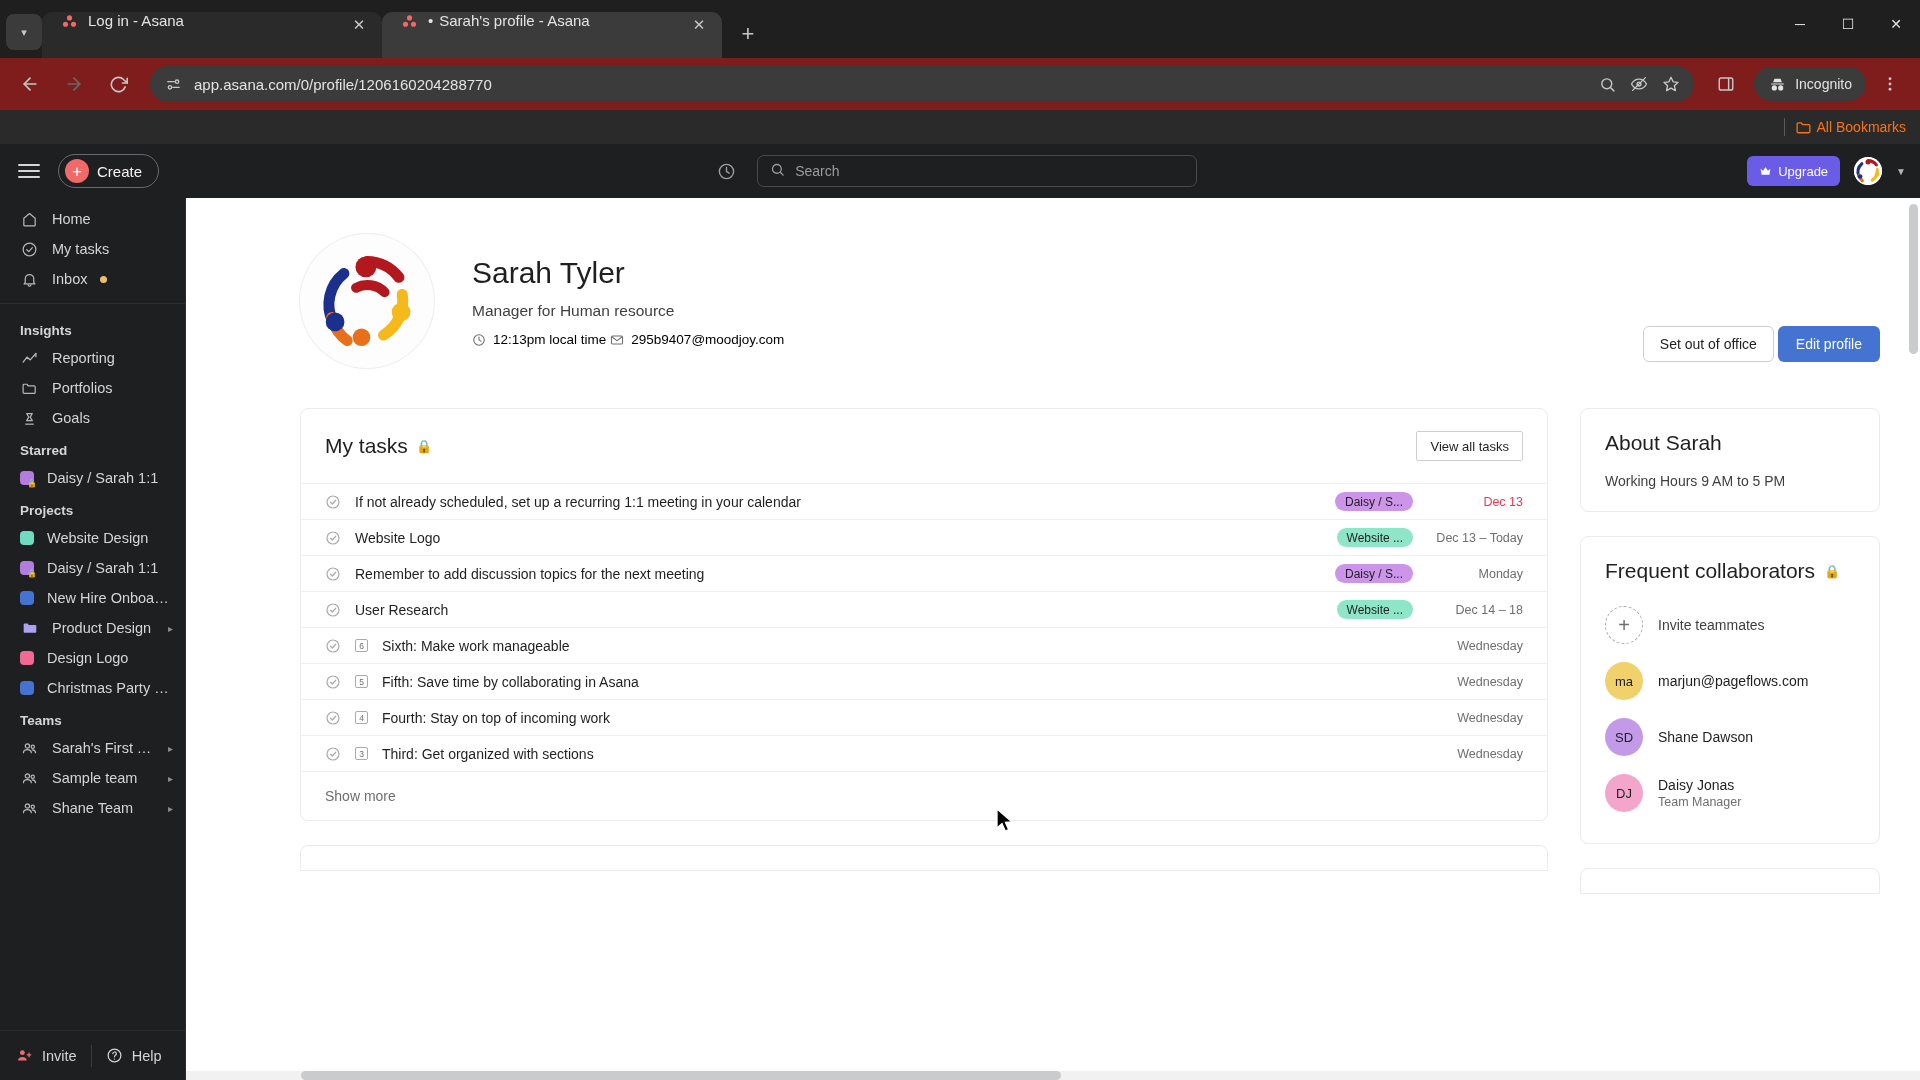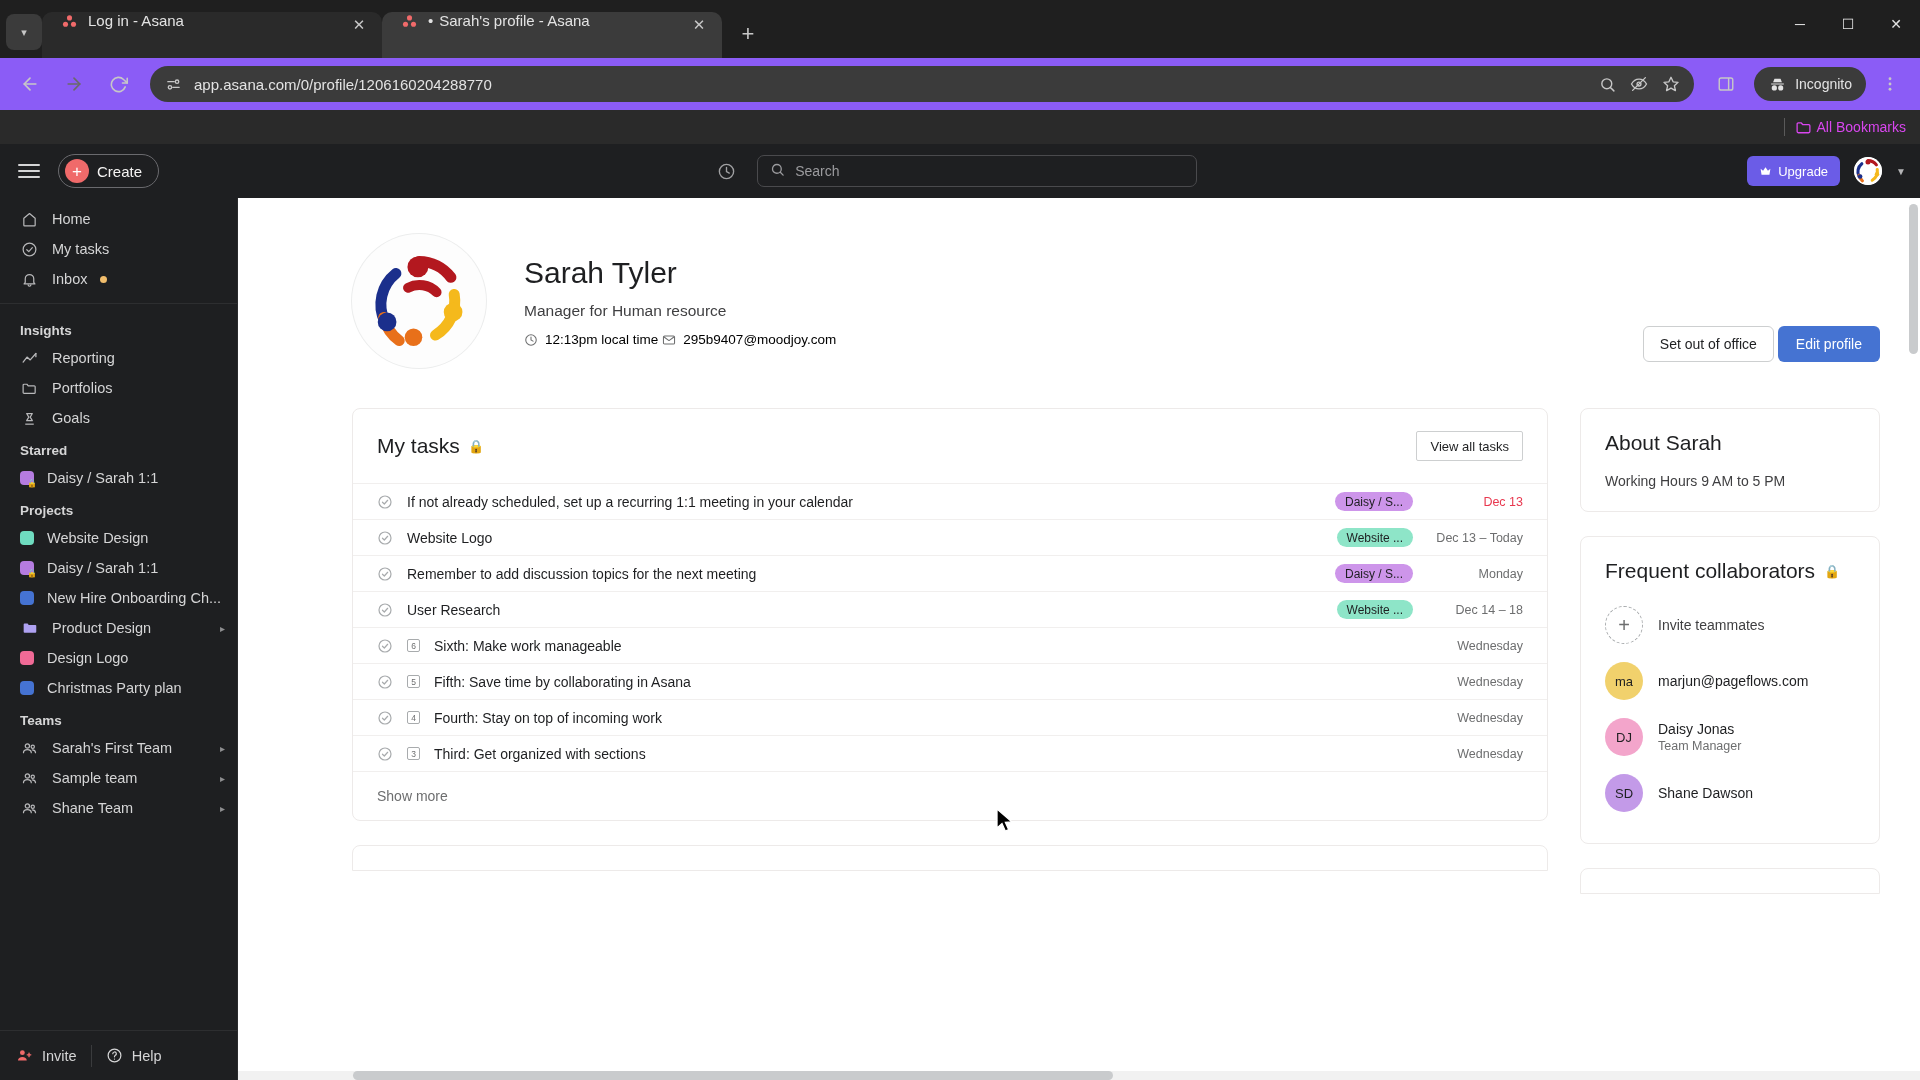--- a/index.html
+++ b/index.html
@@ -37,40 +37,40 @@
     justify-content:center; color:#c7c7c7; font-size:15px; flex:none; cursor:pointer;
   }
   .newtab {
     width:36px; height:36px; margin:0 0 6px 8px; border-radius:50%; display:flex;
     align-items:center; justify-content:center; color:#c7c7c7; font-size:22px; cursor:pointer; flex:none;
   }
   .wincontrols { position:absolute; right:0; top:0; height:48px; display:flex; }
   .wc { width:48px; height:48px; display:flex; align-items:center; justify-content:center;
         color:#e3e3e3; font-size:14px; cursor:pointer; }
 
-  .toolbar { height:52px; background:#8b5cf6; display:flex; align-items:center; gap:4px; padding:0 10px; }
+  .toolbar { height:52px; background:#7f1d1d; display:flex; align-items:center; gap:4px; padding:0 10px; }
   .navbtn { width:40px; height:40px; border-radius:50%; display:flex; align-items:center;
             justify-content:center; color:#c7c7c7; cursor:pointer; flex:none; }
   .navbtn.disabled { color:#6a6a6a; }
   .omnibox {
     flex:1; height:36px; background:#3b3b3b; border-radius:18px; display:flex;
     align-items:center; padding:0 12px; margin:0 8px; gap:10px; cursor:text;
   }
   .omni-url { flex:1; color:#e3e3e3; font-size:15px; white-space:nowrap; overflow:hidden; }
   .omni-icon { width:22px; height:22px; display:flex; align-items:center; justify-content:center;
                color:#c7c7c7; flex:none; cursor:pointer; }
   .incognito-pill {
     height:34px; background:#3b3b3b; border-radius:17px; display:flex; align-items:center;
     gap:8px; padding:0 14px; color:#e3e3e3; font-size:14px; cursor:pointer; flex:none; margin-left:4px;
   }
 
   .bookmarkbar { height:34px; background:#2a2a2a; display:flex; align-items:center;
                  justify-content:flex-end; padding:0 14px; gap:10px; }
   .bm-sep { width:1px; height:18px; background:#5a5a5a; }
-  .bm-item { display:flex; align-items:center; gap:5px; color:#d946ef; font-size:14px; cursor:pointer; }
+  .bm-item { display:flex; align-items:center; gap:5px; color:#f97316; font-size:14px; cursor:pointer; }
 
   
   .app { flex:1; display:flex; flex-direction:column; background:#1e1f21; overflow:hidden; }
 
   .app-top { height:54px; background:#1e1f21; display:flex; align-items:center; padding:0 14px; gap:14px; flex:none; }
   .hamburger { width:30px; height:30px; display:flex; flex-direction:column; justify-content:center;
                gap:4px; cursor:pointer; padding:0 4px; flex:none; }
   .hamburger span { height:2px; background:#d5d5d6; border-radius:1px; display:block; }
   .create-btn {
     height:34px; border:1px solid #6a6a6e; border-radius:17px; display:flex; align-items:center;
@@ -90,21 +90,21 @@
     height:30px; background:#6b5ce7; border-radius:6px; display:flex; align-items:center;
     gap:6px; padding:0 12px; color:#fff; font-size:13px; cursor:pointer; flex:none;
   }
   .user-av { width:28px; height:28px; border-radius:50%; overflow:hidden; flex:none; cursor:pointer;
              background:#fff; display:flex; align-items:center; justify-content:center; }
   .caret-dn { color:#b5b5b7; font-size:10px; cursor:pointer; flex:none; }
 
   .app-body { flex:1; display:flex; overflow:hidden; }
 
   
-  .sidebar { width:238px; background:#1e1f21; display:flex; flex-direction:column; flex:none;
+  .sidebar { width:186px; background:#1e1f21; display:flex; flex-direction:column; flex:none;
              border-right:1px solid #2a2b2d; }
   .sb-scroll { flex:1; overflow:hidden; padding:6px 0 0 0; }
   .sb-item {
     height:30px; display:flex; align-items:center; gap:13px; padding:0 12px 0 20px;
     color:#d5d5d6; font-size:14.5px; cursor:pointer; white-space:nowrap;
   }
   .sb-ico { width:19px; display:flex; align-items:center; justify-content:center; flex:none; color:#b8b8ba; }
   .sb-label { overflow:hidden; text-overflow:ellipsis; flex:1; }
   .sb-divider { height:1px; background:#2d2e30; margin:9px 0; }
   .sb-head { padding:10px 20px 5px; color:#d5d5d6; font-size:13.5px; font-weight:bold; }
@@ -701,31 +701,31 @@
                 </div>
 
                 <div class="collab-row">
                   <span class="collab-av" style="background:#f1d16c">ma</span>
                   <span>
                     <span class="collab-name">marjun@pageflows.com</span>
                   </span>
                 </div>
 
                 <div class="collab-row">
+                  <span class="collab-av" style="background:#c39ae8">SD</span>
+                  <span>
+                    <span class="collab-name">Shane Dawson</span>
+                  </span>
+                </div>
+
+                <div class="collab-row">
                   <span class="collab-av" style="background:#f3a5cb">DJ</span>
                   <span>
                     <div class="collab-name">Daisy Jonas</div>
                     <div class="collab-sub">Team Manager</div>
-                  </span>
-                </div>
-
-                <div class="collab-row">
-                  <span class="collab-av" style="background:#c39ae8">SD</span>
-                  <span>
-                    <span class="collab-name">Shane Dawson</span>
                   </span>
                 </div>
               </div>
               <div class="card-ghost"></div>
             </div>
           </div>
         </div>
 
         <div class="scrollbar">
           <div class="scroll-thumb"></div>

